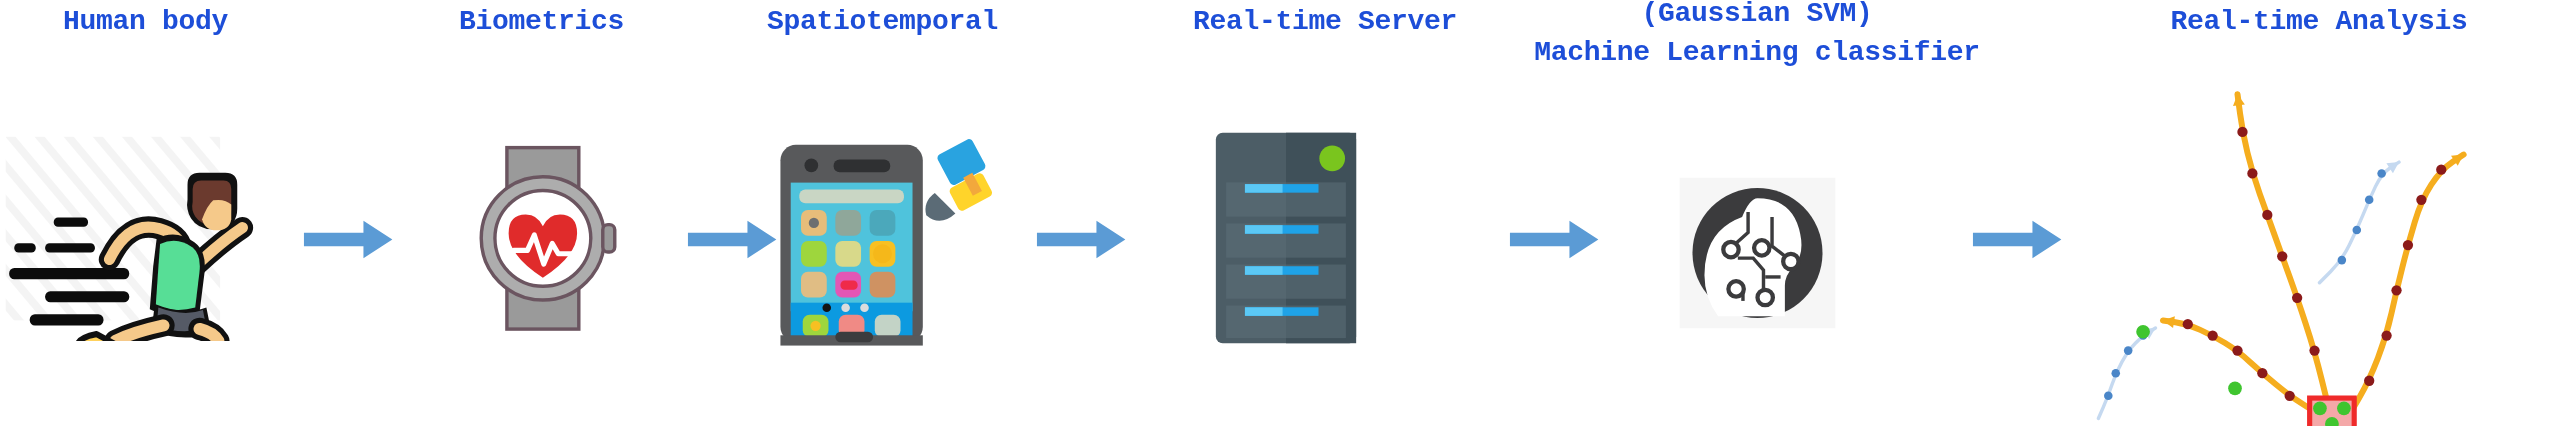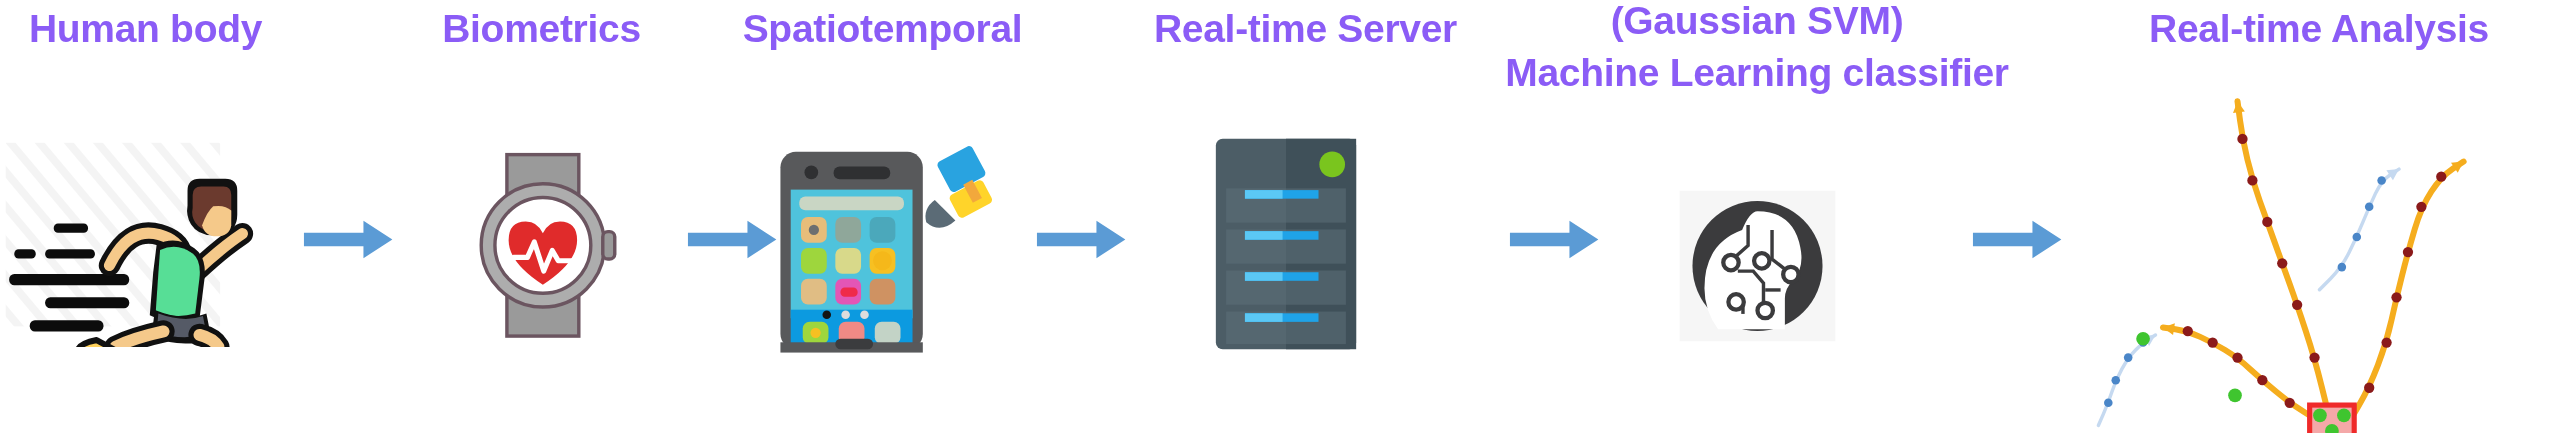--- a/index.html
+++ b/index.html
@@ -1,19 +1,19 @@
 <!DOCTYPE html>
 <html style="font-size:13.7px"><head>
 <meta charset="utf-8">
 <style>
   html,body{margin:0;padding:0;background:#ffffff;}
   body{width:2576px;height:436px;overflow:hidden;font-family:"Liberation Sans",sans-serif;}
   #pipeline{position:relative;width:2576px;height:436px;background:#fff;}
   .stage{position:absolute;top:0;height:436px;display:flex;flex-direction:column;align-items:center;}
-  .stage-label{font-size:39px;font-weight:bold;color:#8b5cf6;text-align:center;line-height:1.22;letter-spacing:-0.3px;margin-top:5.1px;white-space:nowrap;}
+  .stage-label{font-size:28px;font-weight:bold;color:#1d4ed8;text-align:center;line-height:1.22;letter-spacing:-0.3px;margin-top:5.1px;white-space:nowrap;font-family:Liberation Mono, monospace;}
   .stage-art{flex:1;display:flex;align-items:center;justify-content:center;width:100%;}
   .arrow{position:absolute;}
   .sr{position:absolute;width:0.9px;height:0.9px;overflow:hidden;clip:rect(0 0 0 0);}
 </style>
 </head>
 <body>
 
 <div id="pipeline">
 
   <div class="stage" style="left:0px;width:291px;">

